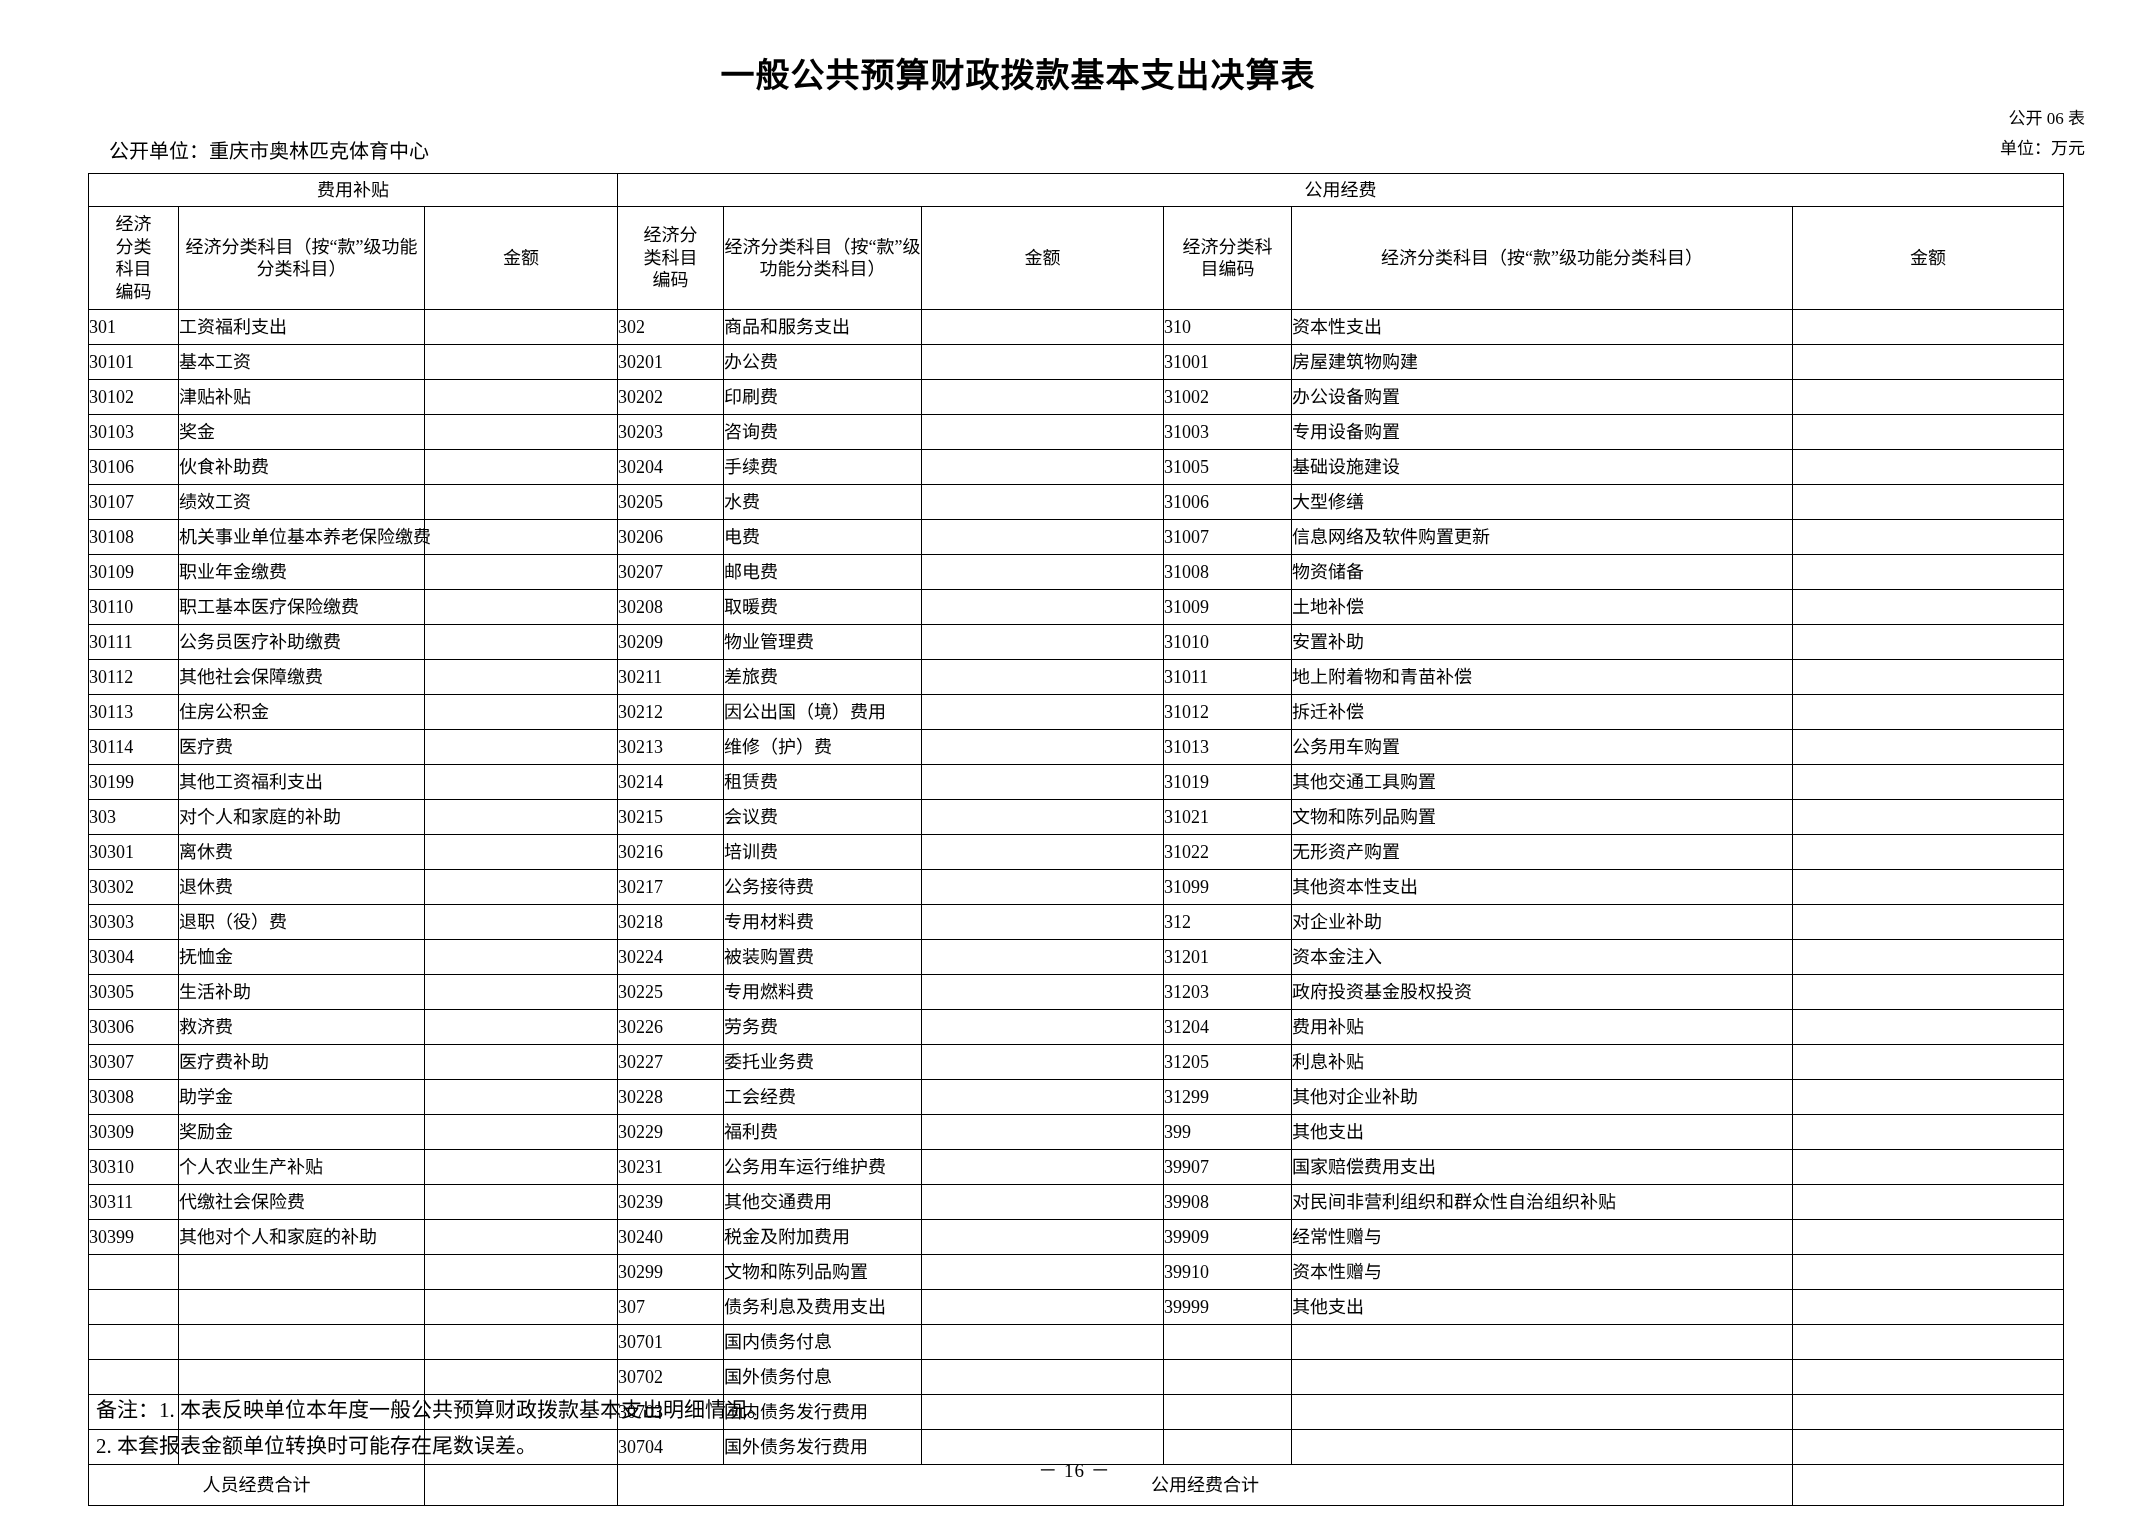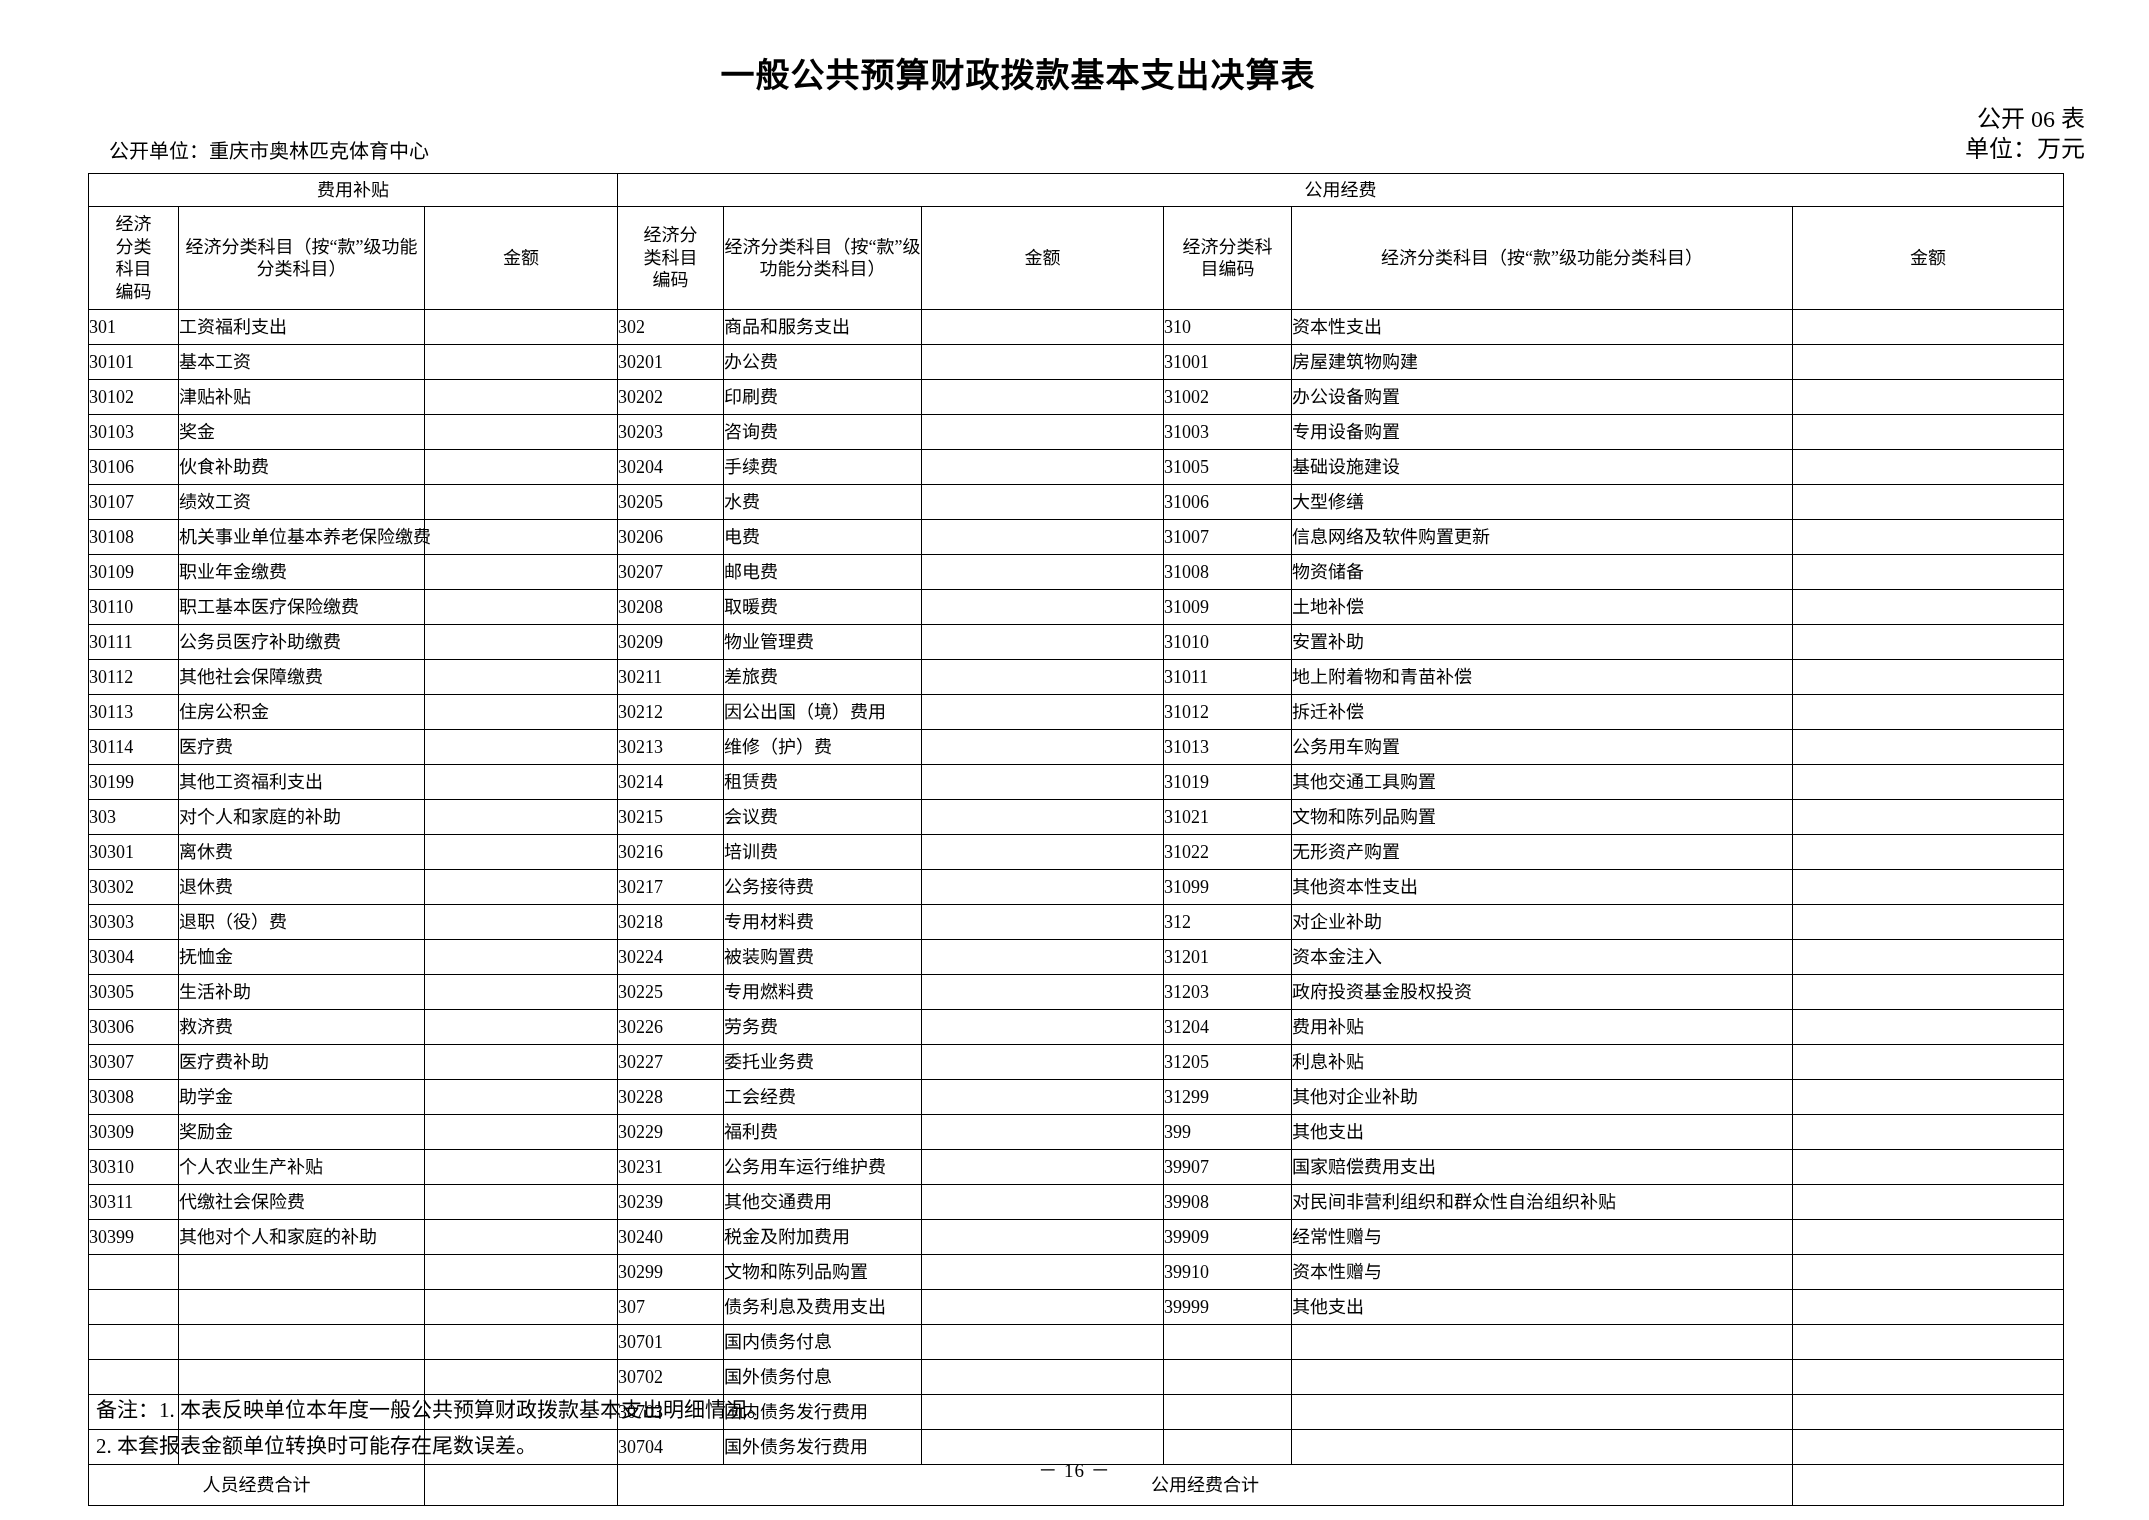--- a/index.html
+++ b/index.html
@@ -35,21 +35,21 @@
     letter-spacing: 1px;
     font-family: "Liberation Serif", "DejaVu Serif", serif;
   }
 
   
   .meta-right {
     position: absolute;
     right: 64px;
     top: 104px;
     text-align: right;
-    font-size: 24px;
+    font-size: 17px;
     line-height: 30px;
   }
   .meta-right div { white-space: nowrap; }
 
   
   .meta-left {
     position: absolute;
     left: 96px;
     top: 135px;
     font-size: 20px;

